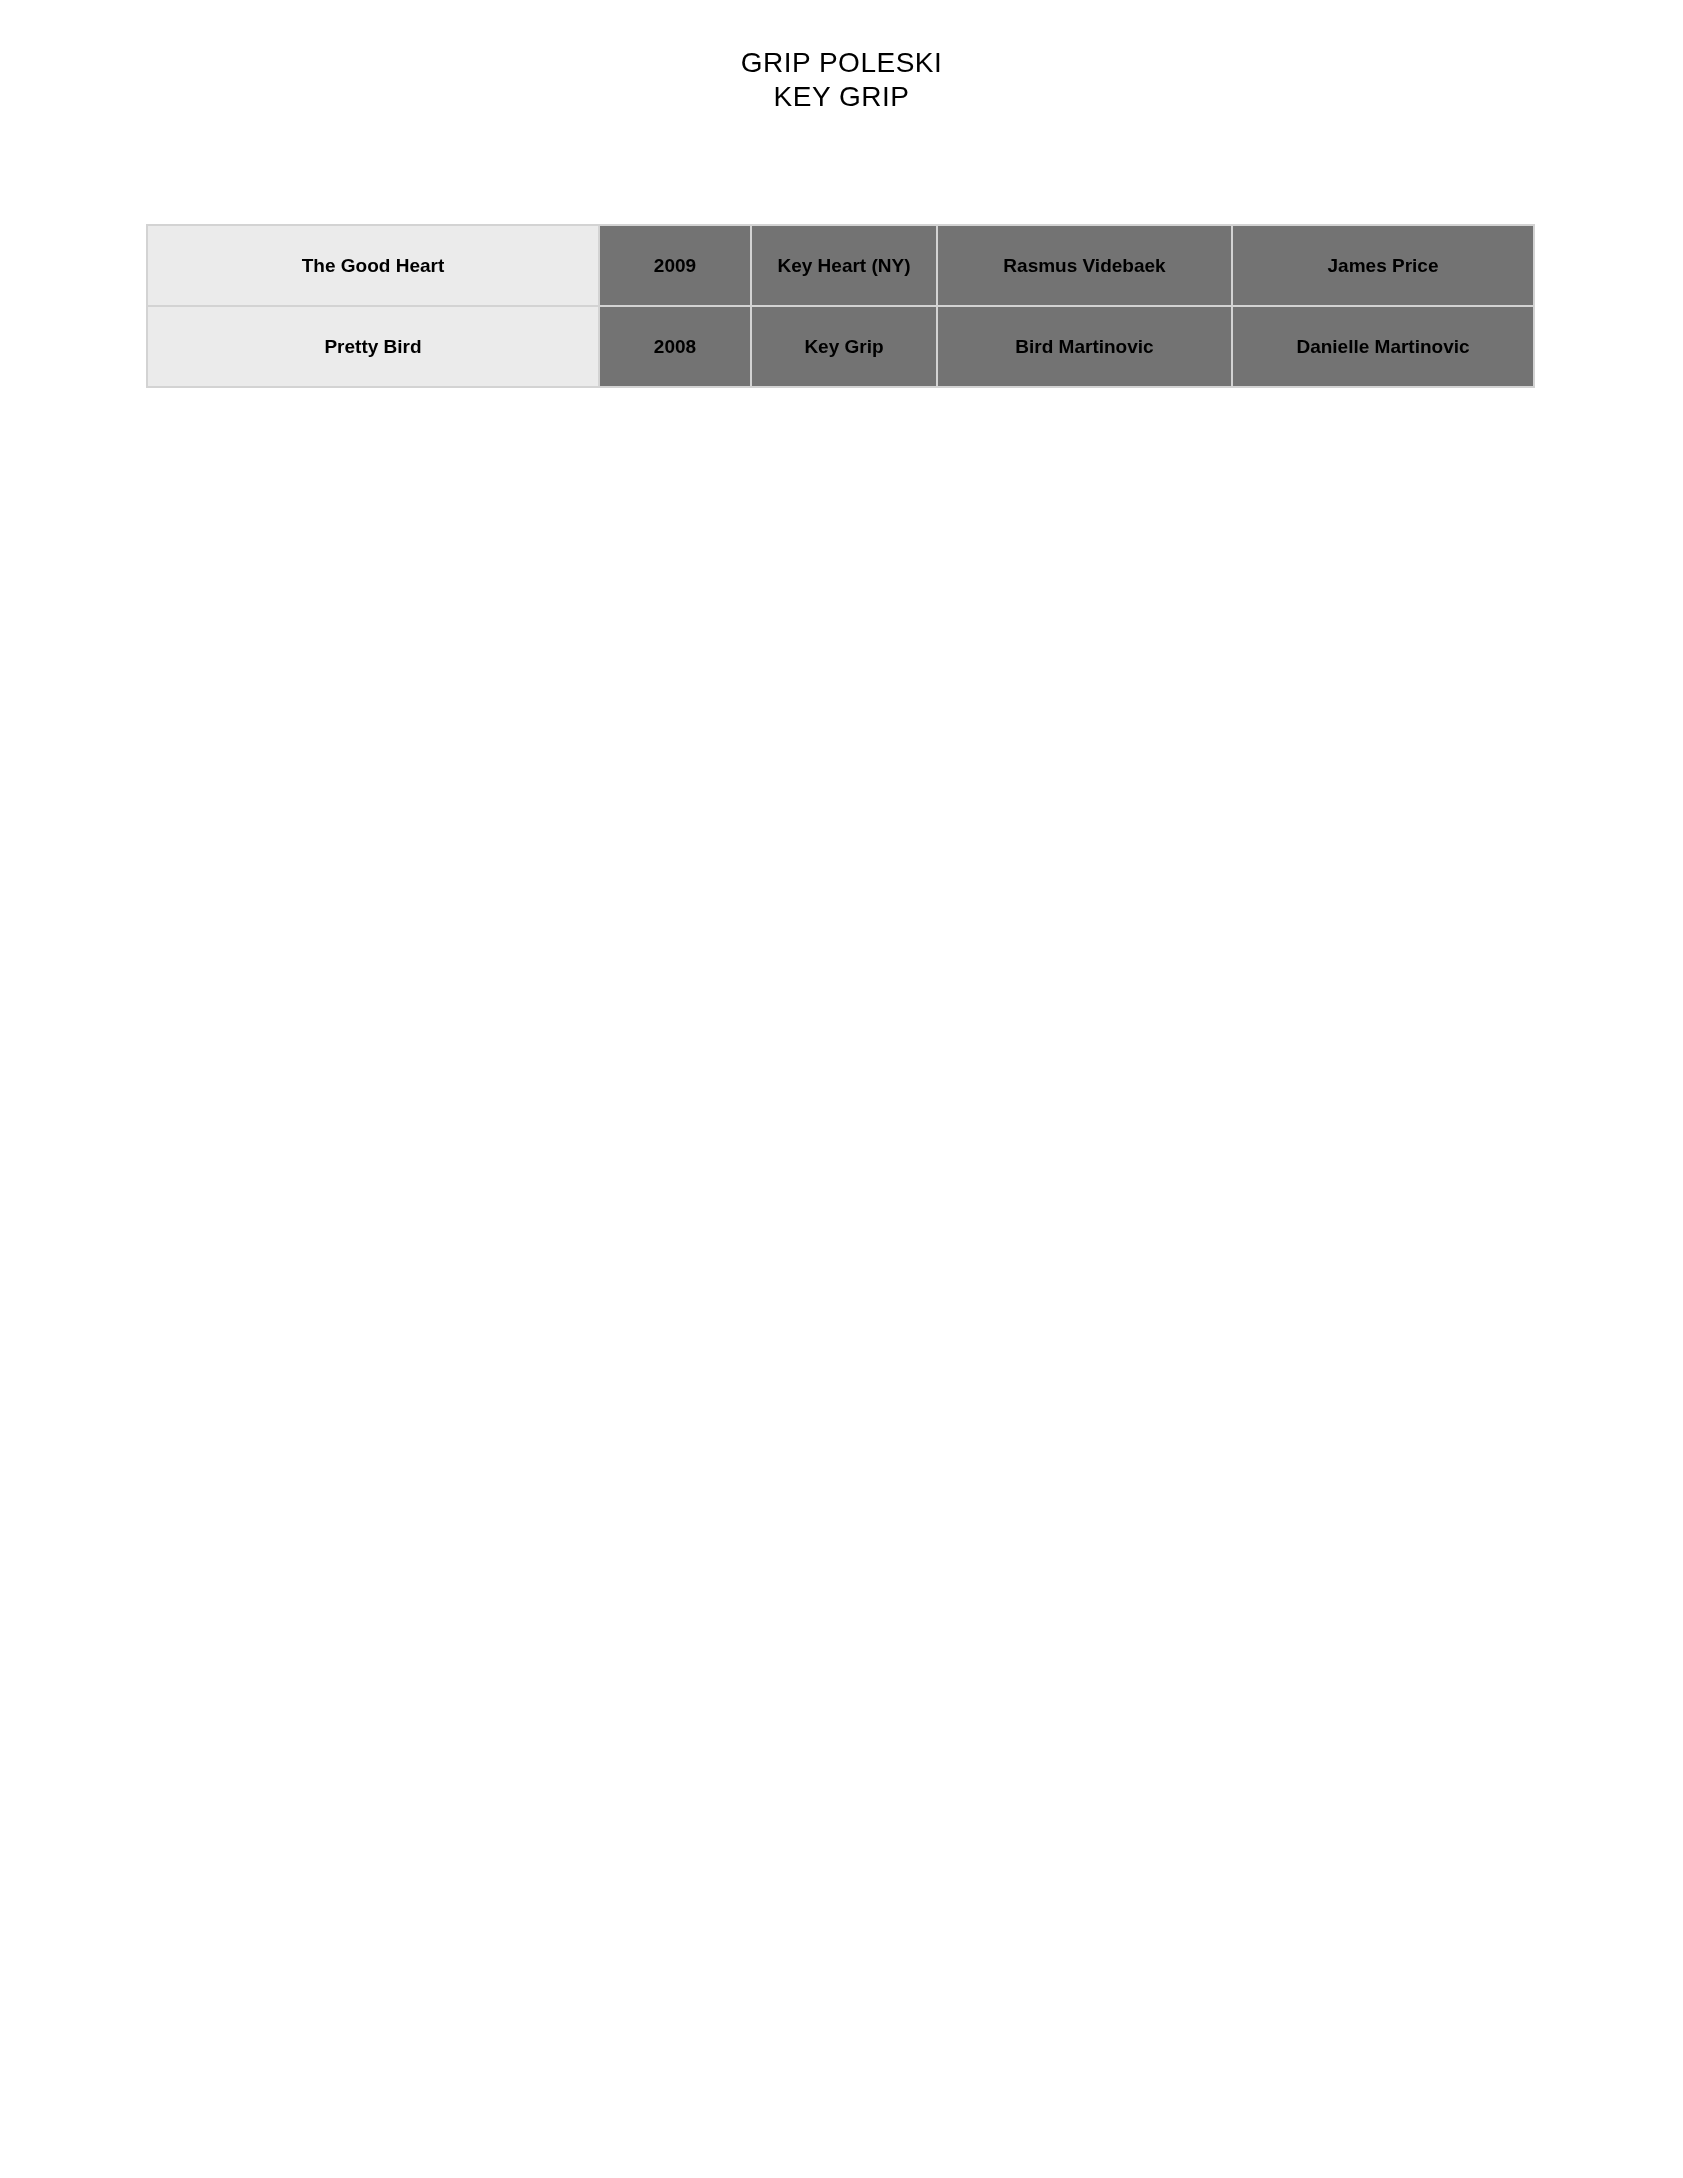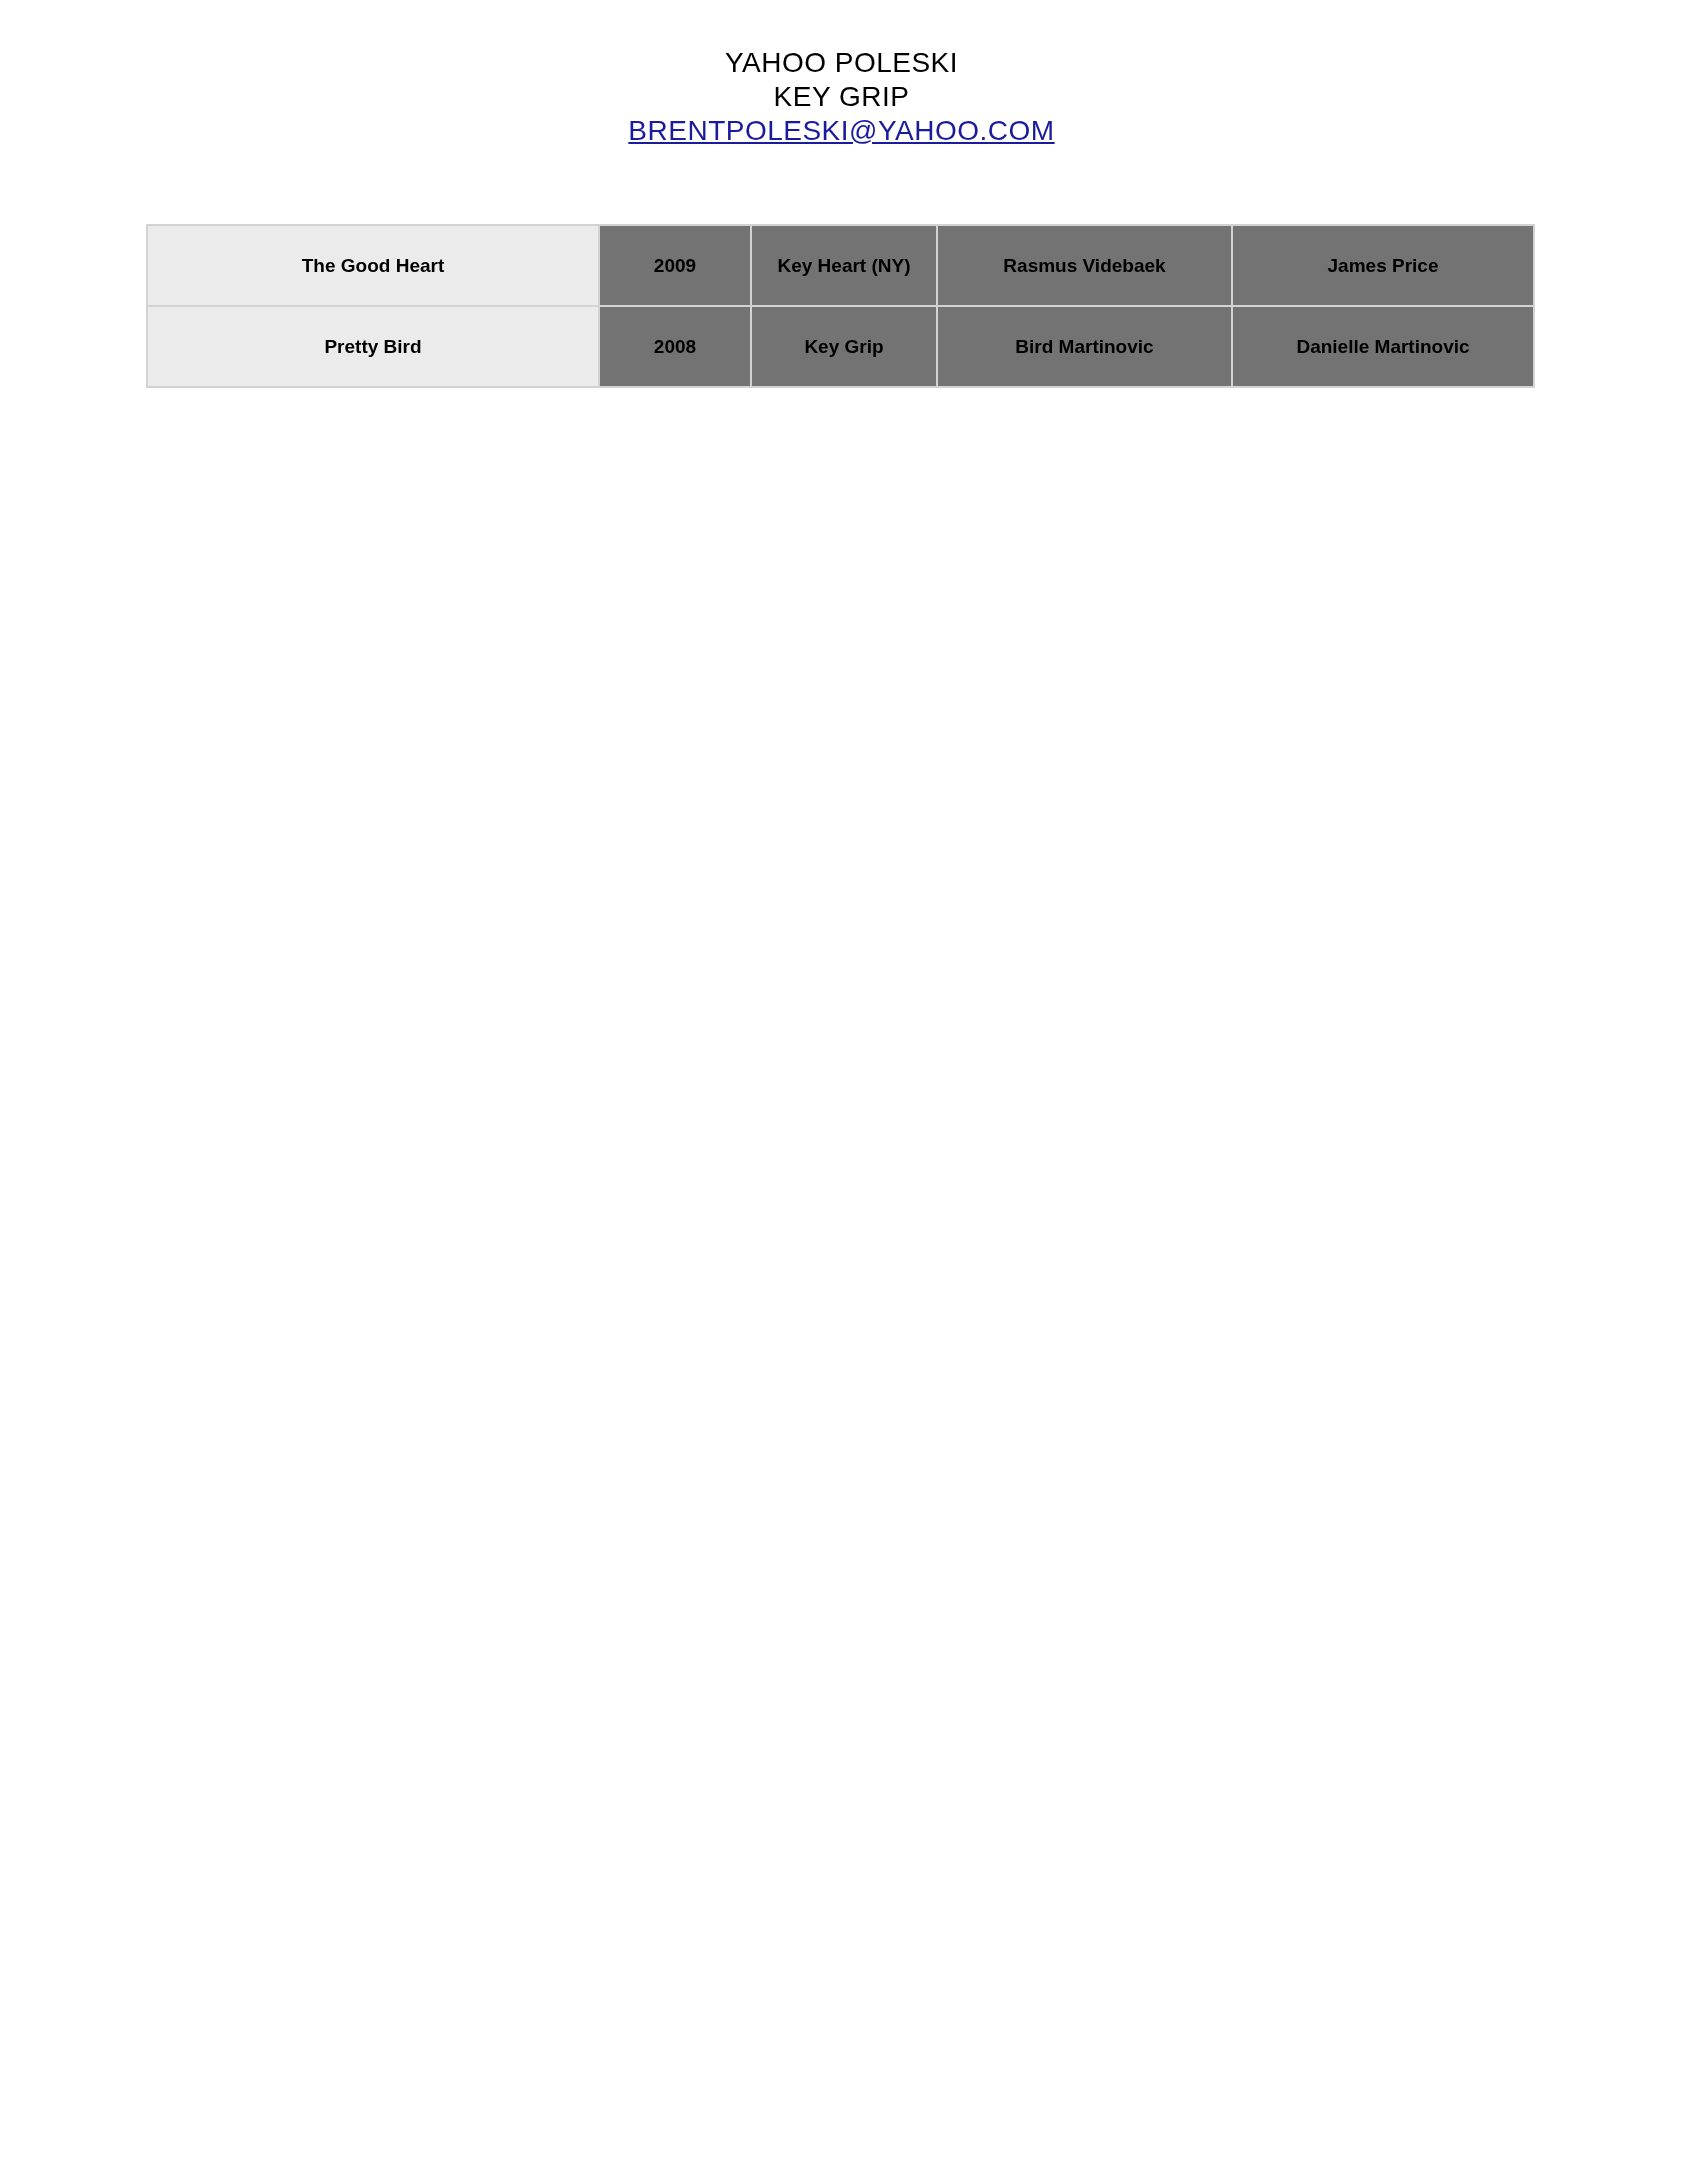--- a/index.html
+++ b/index.html
@@ -66,23 +66,22 @@
   col.c-position { width: 186px; }
   col.c-cinematographer { width: 295px; }
   col.c-producer { width: 302px; }
 </style>
 </head>
 <body>
 
 <div class="page" style="--link-color: #1B1B9E; --border-color: #D3D3D3; --title-cell-bg: #EBEBEB; color: rgb(0, 0, 0);">
 
   <div class="contact-header">
-    <span class="line">YAHOO POLESKI</span>
+    <span class="line">GRIP POLESKI</span>
     <span class="line">KEY GRIP</span>
-    <span class="line"><a class="email-link">BRENTPOLESKI@YAHOO.COM</a></span>
   </div>
 
   <table class="filmography">
     <colgroup>
       <col class="c-film">
       <col class="c-year">
       <col class="c-position">
       <col class="c-cinematographer">
       <col class="c-producer">
     </colgroup>

